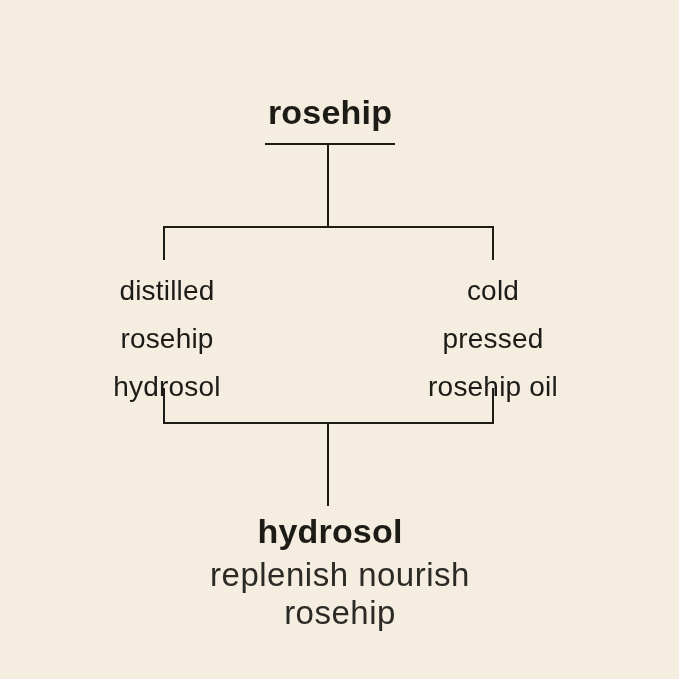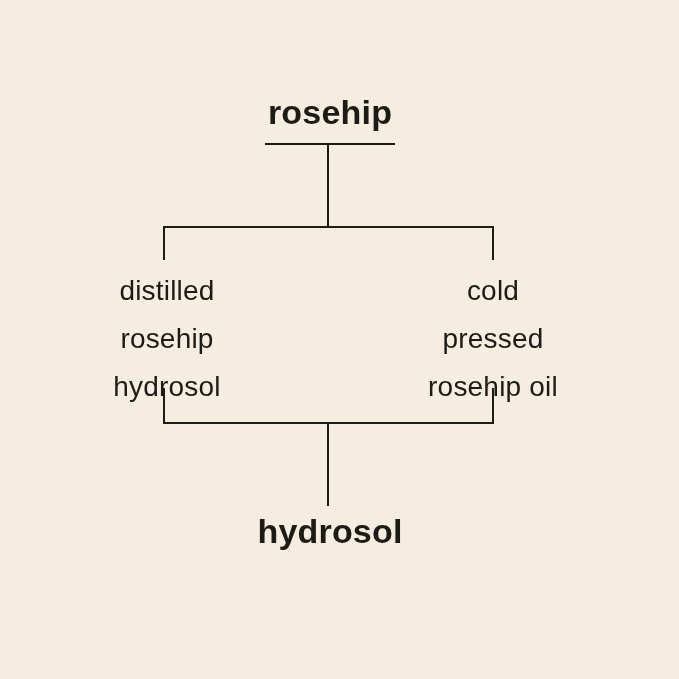--- a/index.html
+++ b/index.html
@@ -89,14 +89,15 @@
   <div class="txt branch-label branch-right-label">cold
 pressed
 rosehip oil</div>
 
   <div class="line v-line stub-left-bottom"></div>
   <div class="line v-line stub-right-bottom"></div>
   <div class="line h-line merge-bar"></div>
   <div class="line v-line result-stem"></div>
 
   <div class="txt result-label">hydrosol</div>
+  <div class="txt tagline">replenish nourish rosehip</div>
 
 </div>
 
 </body></html>

